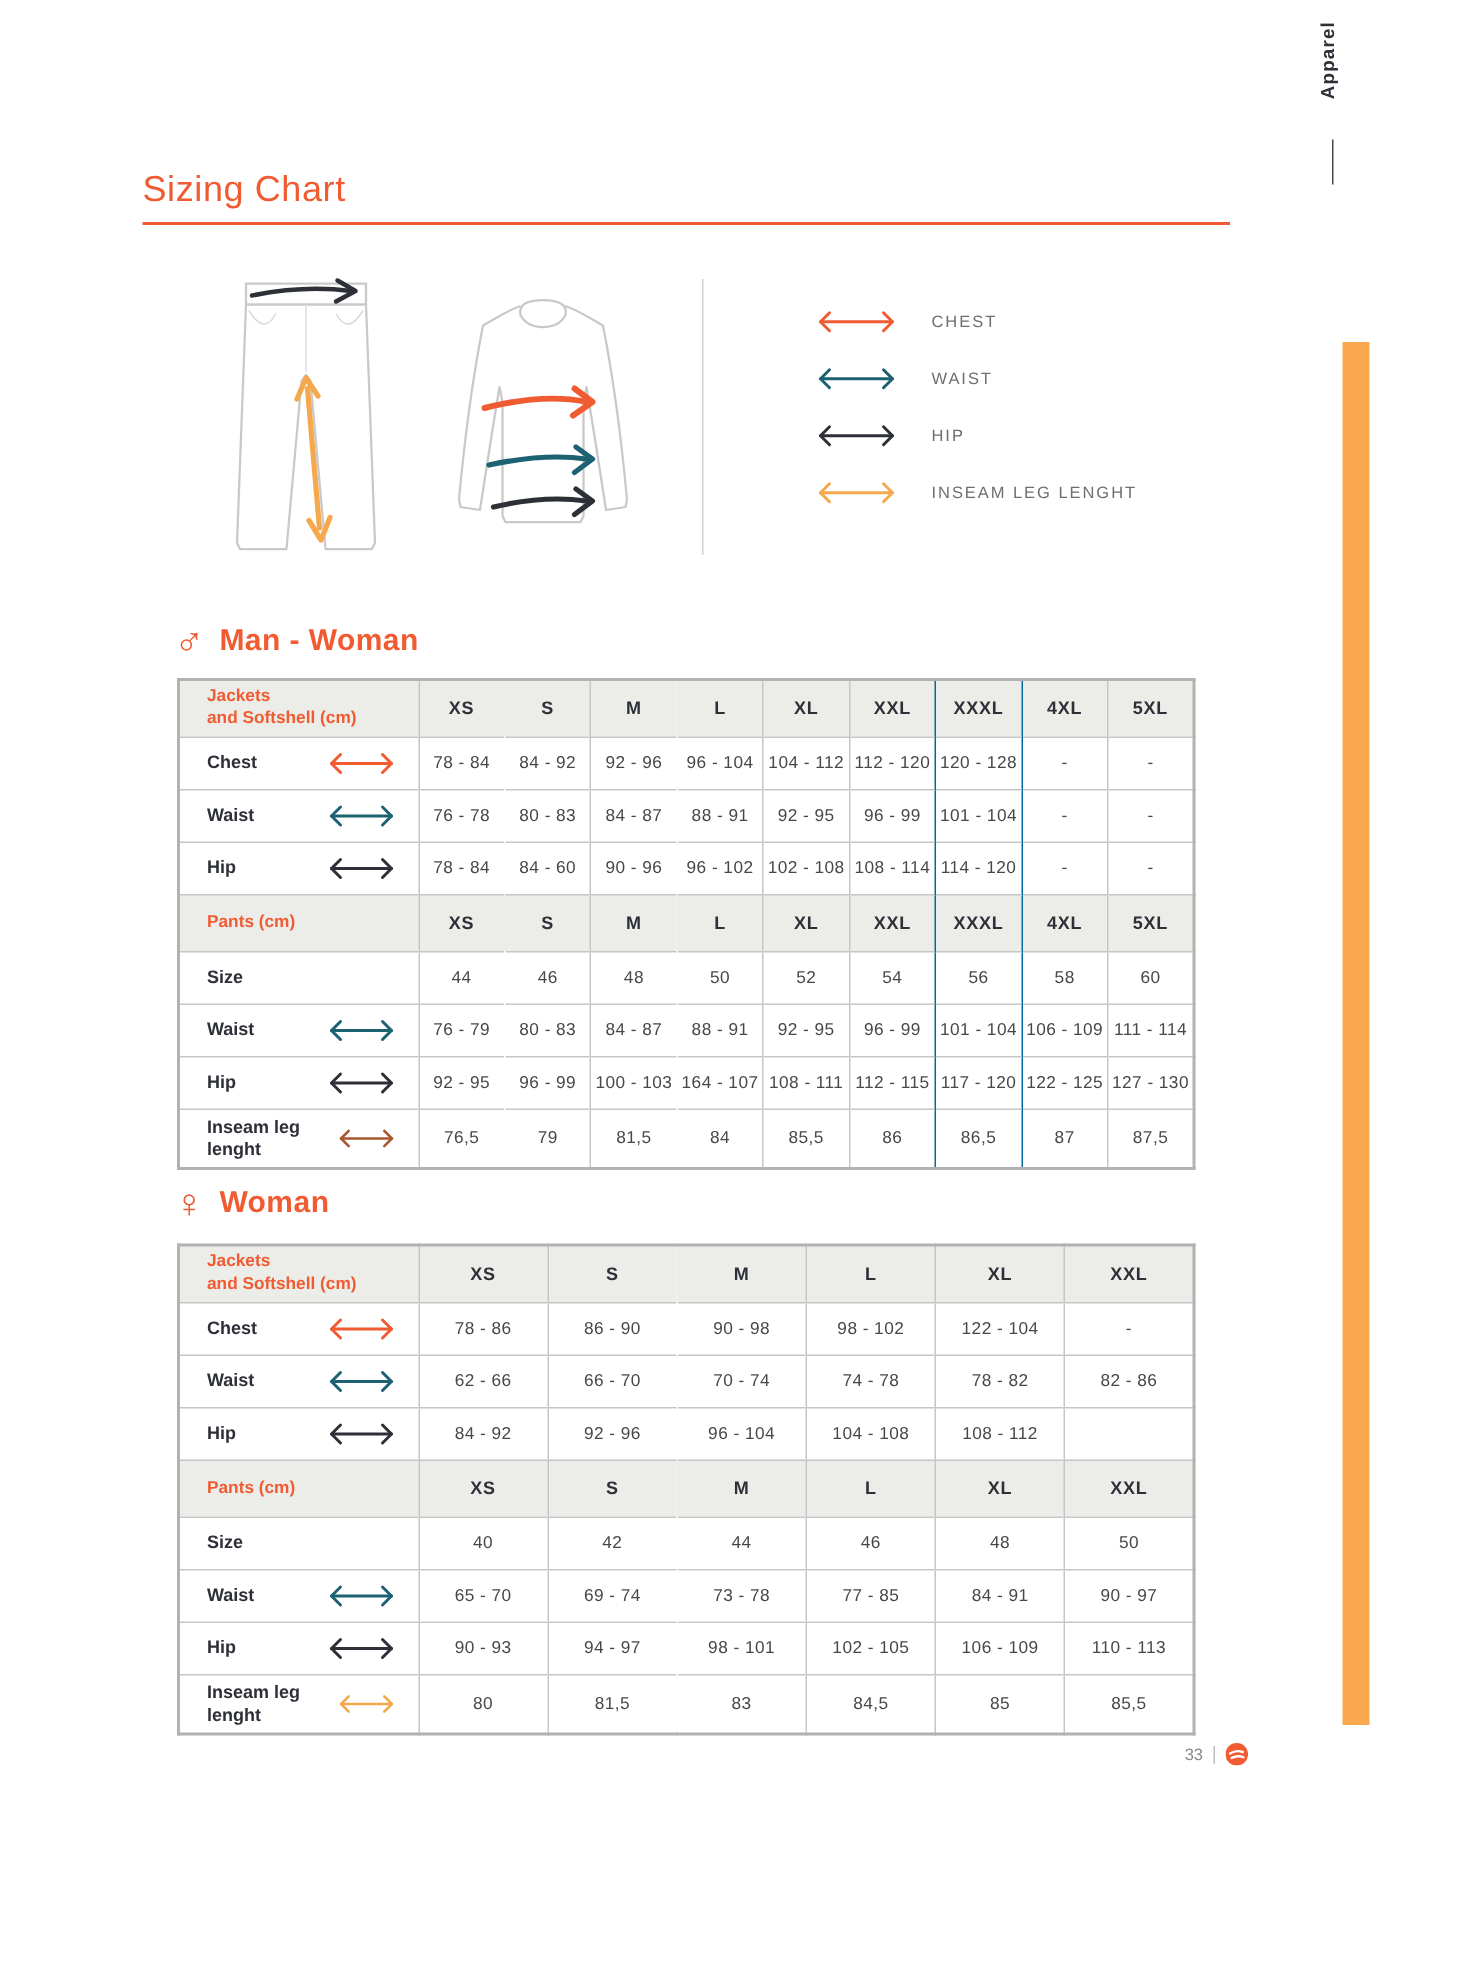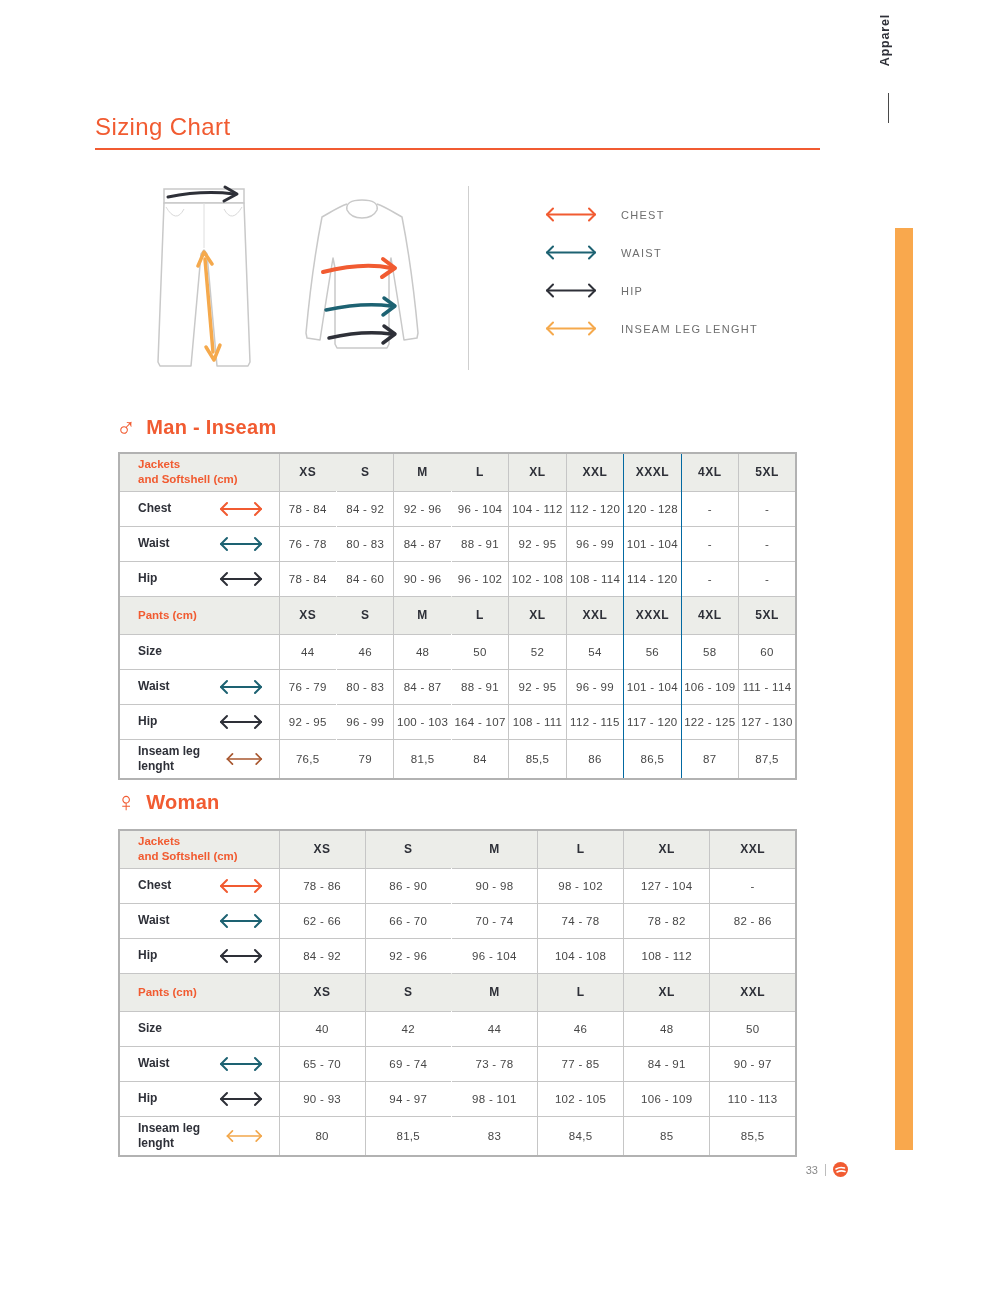--- a/index.html
+++ b/index.html
@@ -47,21 +47,21 @@
   .hdr-size { font-size:12px; font-weight:bold; color:#2e3038; letter-spacing:0.5px; }
   td.lbl { padding:0 14px 0 18px; }
   .lbl-inner { display:flex; align-items:center; justify-content:space-between; }
   .lbl-txt { font-size:12px; font-weight:bold; color:#2e3038; text-align:left; line-height:1.25; max-width:96px; }
   td.val { font-size:11.5px; color:#474747; letter-spacing:0.3px; white-space:nowrap; height:35px; }
   tr.tall td { height:40px; }
   .man-table { left:118px; top:452px; }
   .woman-table { left:118px; top:829px; }
 
   
-  .footer { left:768px; top:1162px; width:80px; display:flex; align-items:center; justify-content:flex-end; gap:7px; }
+  .footer { left:752px; top:1162px; width:80px; display:flex; align-items:center; justify-content:flex-end; gap:7px; }
   .page-num { font-size:11px; color:#8a8a8a; }
   .footer-sep { width:1px; height:12px; background:#bdbdbd; }
 
   
   .side-bar { left:895px; top:228px; width:18px; height:922px; background:#f9a84d; }
 </style>
 </head>
 <body>
 
 <div class="abs side-label-wrap">
@@ -146,21 +146,21 @@
     <path d="M10 1.5 L4 7.5 L10 13.5" stroke="#f5a94c" stroke-width="2" fill="none" stroke-linecap="round" stroke-linejoin="round"></path>
     <path d="M46 1.5 L52 7.5 L46 13.5" stroke="#f5a94c" stroke-width="2" fill="none" stroke-linecap="round" stroke-linejoin="round"></path>
   </svg>
       </span>
     <span class="legend-label">INSEAM LEG LENGHT</span>
   </div>
 </div>
 
 <div class="abs sec-head man-head">
   <span class="gender-ico">♂</span>
-  <span class="sec-title">Man - Inseam</span>
+  <span class="sec-title">Man - Woman</span>
 </div>
 <table class="abs size-table man-table" id="man-table">
     <colgroup>
       <col style="width:160px">
       <col>
       <col>
       <col>
       <col>
       <col>
       <col>
@@ -376,21 +376,21 @@
     <path d="M4 8 H 44" stroke="#f15b31" stroke-width="2" fill="none" stroke-linecap="round"></path>
     <path d="M10 2 L4 8 L10 14" stroke="#f15b31" stroke-width="2" fill="none" stroke-linecap="round" stroke-linejoin="round"></path>
     <path d="M38 2 L44 8 L38 14" stroke="#f15b31" stroke-width="2" fill="none" stroke-linecap="round" stroke-linejoin="round"></path>
   </svg>
           </div>
         </td>
         <td class="val">78 - 86</td>
         <td class="val">86 - 90</td>
         <td class="val no-left">90 - 98</td>
         <td class="val">98 - 102</td>
-        <td class="val">127 - 104</td>
+        <td class="val">122 - 104</td>
         <td class="val">-</td>
       </tr>
       <tr>
       <td class="lbl">
         <div class="lbl-inner">
             <span class="lbl-txt">Waist</span>
             <svg width="48" height="16" viewBox="0 0 48 16">
     <path d="M4 8 H 44" stroke="#1d6272" stroke-width="2" fill="none" stroke-linecap="round"></path>
     <path d="M10 2 L4 8 L10 14" stroke="#1d6272" stroke-width="2" fill="none" stroke-linecap="round" stroke-linejoin="round"></path>
     <path d="M38 2 L44 8 L38 14" stroke="#1d6272" stroke-width="2" fill="none" stroke-linecap="round" stroke-linejoin="round"></path>

